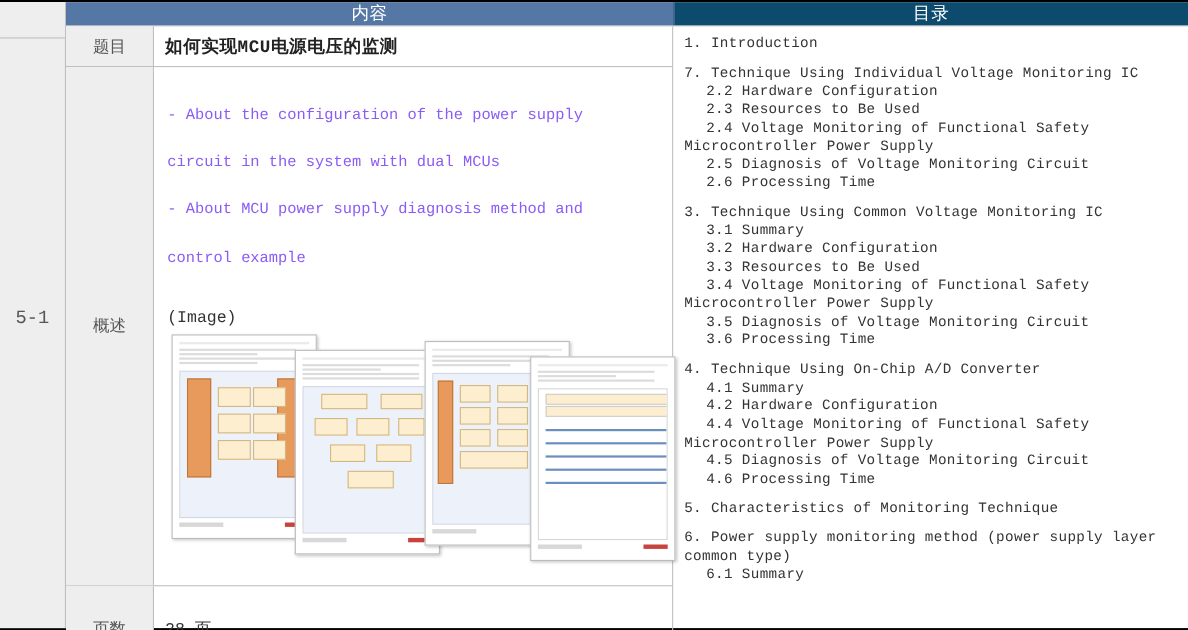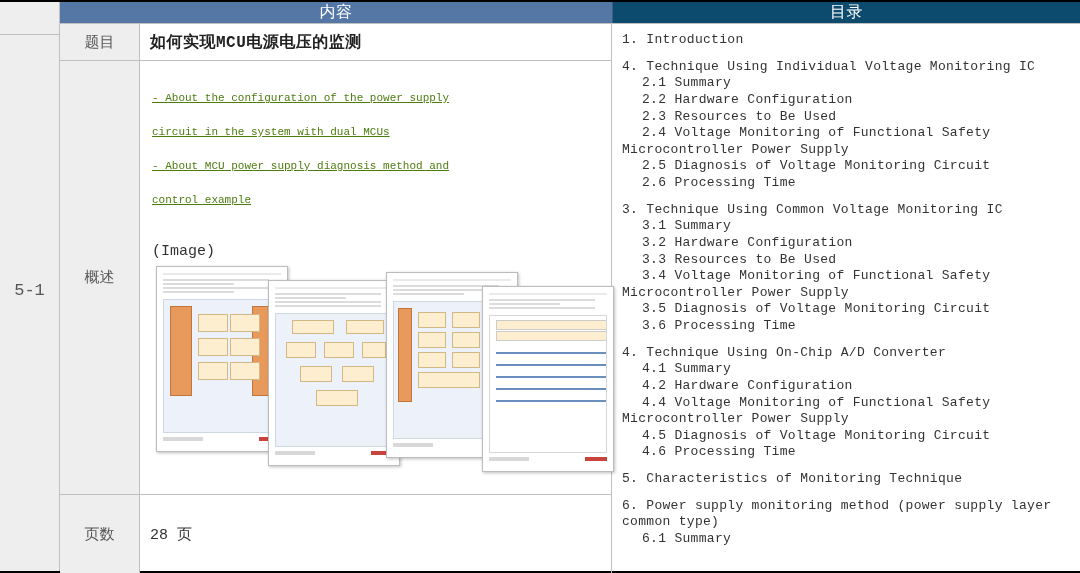--- a/index.html
+++ b/index.html
@@ -126,26 +126,25 @@
     color: #222;
     letter-spacing: 0.5px;
   }
 
   .row-overview { flex: 1; }
   .row-overview .row-value {
     display: flex;
     flex-direction: column;
   }
   .desc-text {
-    font-size: 11px;
+    font-size: 14px;
     line-height: 1.55;
-    color: #4d7c0f;
+    color: #8b5cf6;
     white-space: pre-line;
     padding: 4px 2px 0 2px;
-    text-decoration: underline;
   }
   .image-label {
     margin-top: 34px;
     margin-left: 2px;
     font-size: 15px;
     color: #333;
   }
   .thumbs {
     position: relative;
     height: 220px;
@@ -362,22 +361,21 @@
 
       </div>
 
       <div class="toc-col">
 
         <div class="toc-group">
           <div class="toc-head">1. Introduction</div>
         </div>
 
         <div class="toc-group">
-          <div class="toc-head">4. Technique Using Individual Voltage Monitoring IC</div>
-          <div class="toc-sub">2.1  Summary</div>
+          <div class="toc-head">7. Technique Using Individual Voltage Monitoring IC</div>
           <div class="toc-sub">2.2  Hardware Configuration</div>
           <div class="toc-sub">2.3  Resources to Be Used</div>
           <div class="toc-sub">2.4  Voltage Monitoring of Functional Safety</div>
           <div class="toc-cont">Microcontroller Power Supply</div>
           <div class="toc-sub">2.5  Diagnosis of Voltage Monitoring Circuit</div>
           <div class="toc-sub">2.6  Processing Time</div>
         </div>
 
         <div class="toc-group">
           <div class="toc-head">3. Technique Using Common Voltage Monitoring IC</div>

